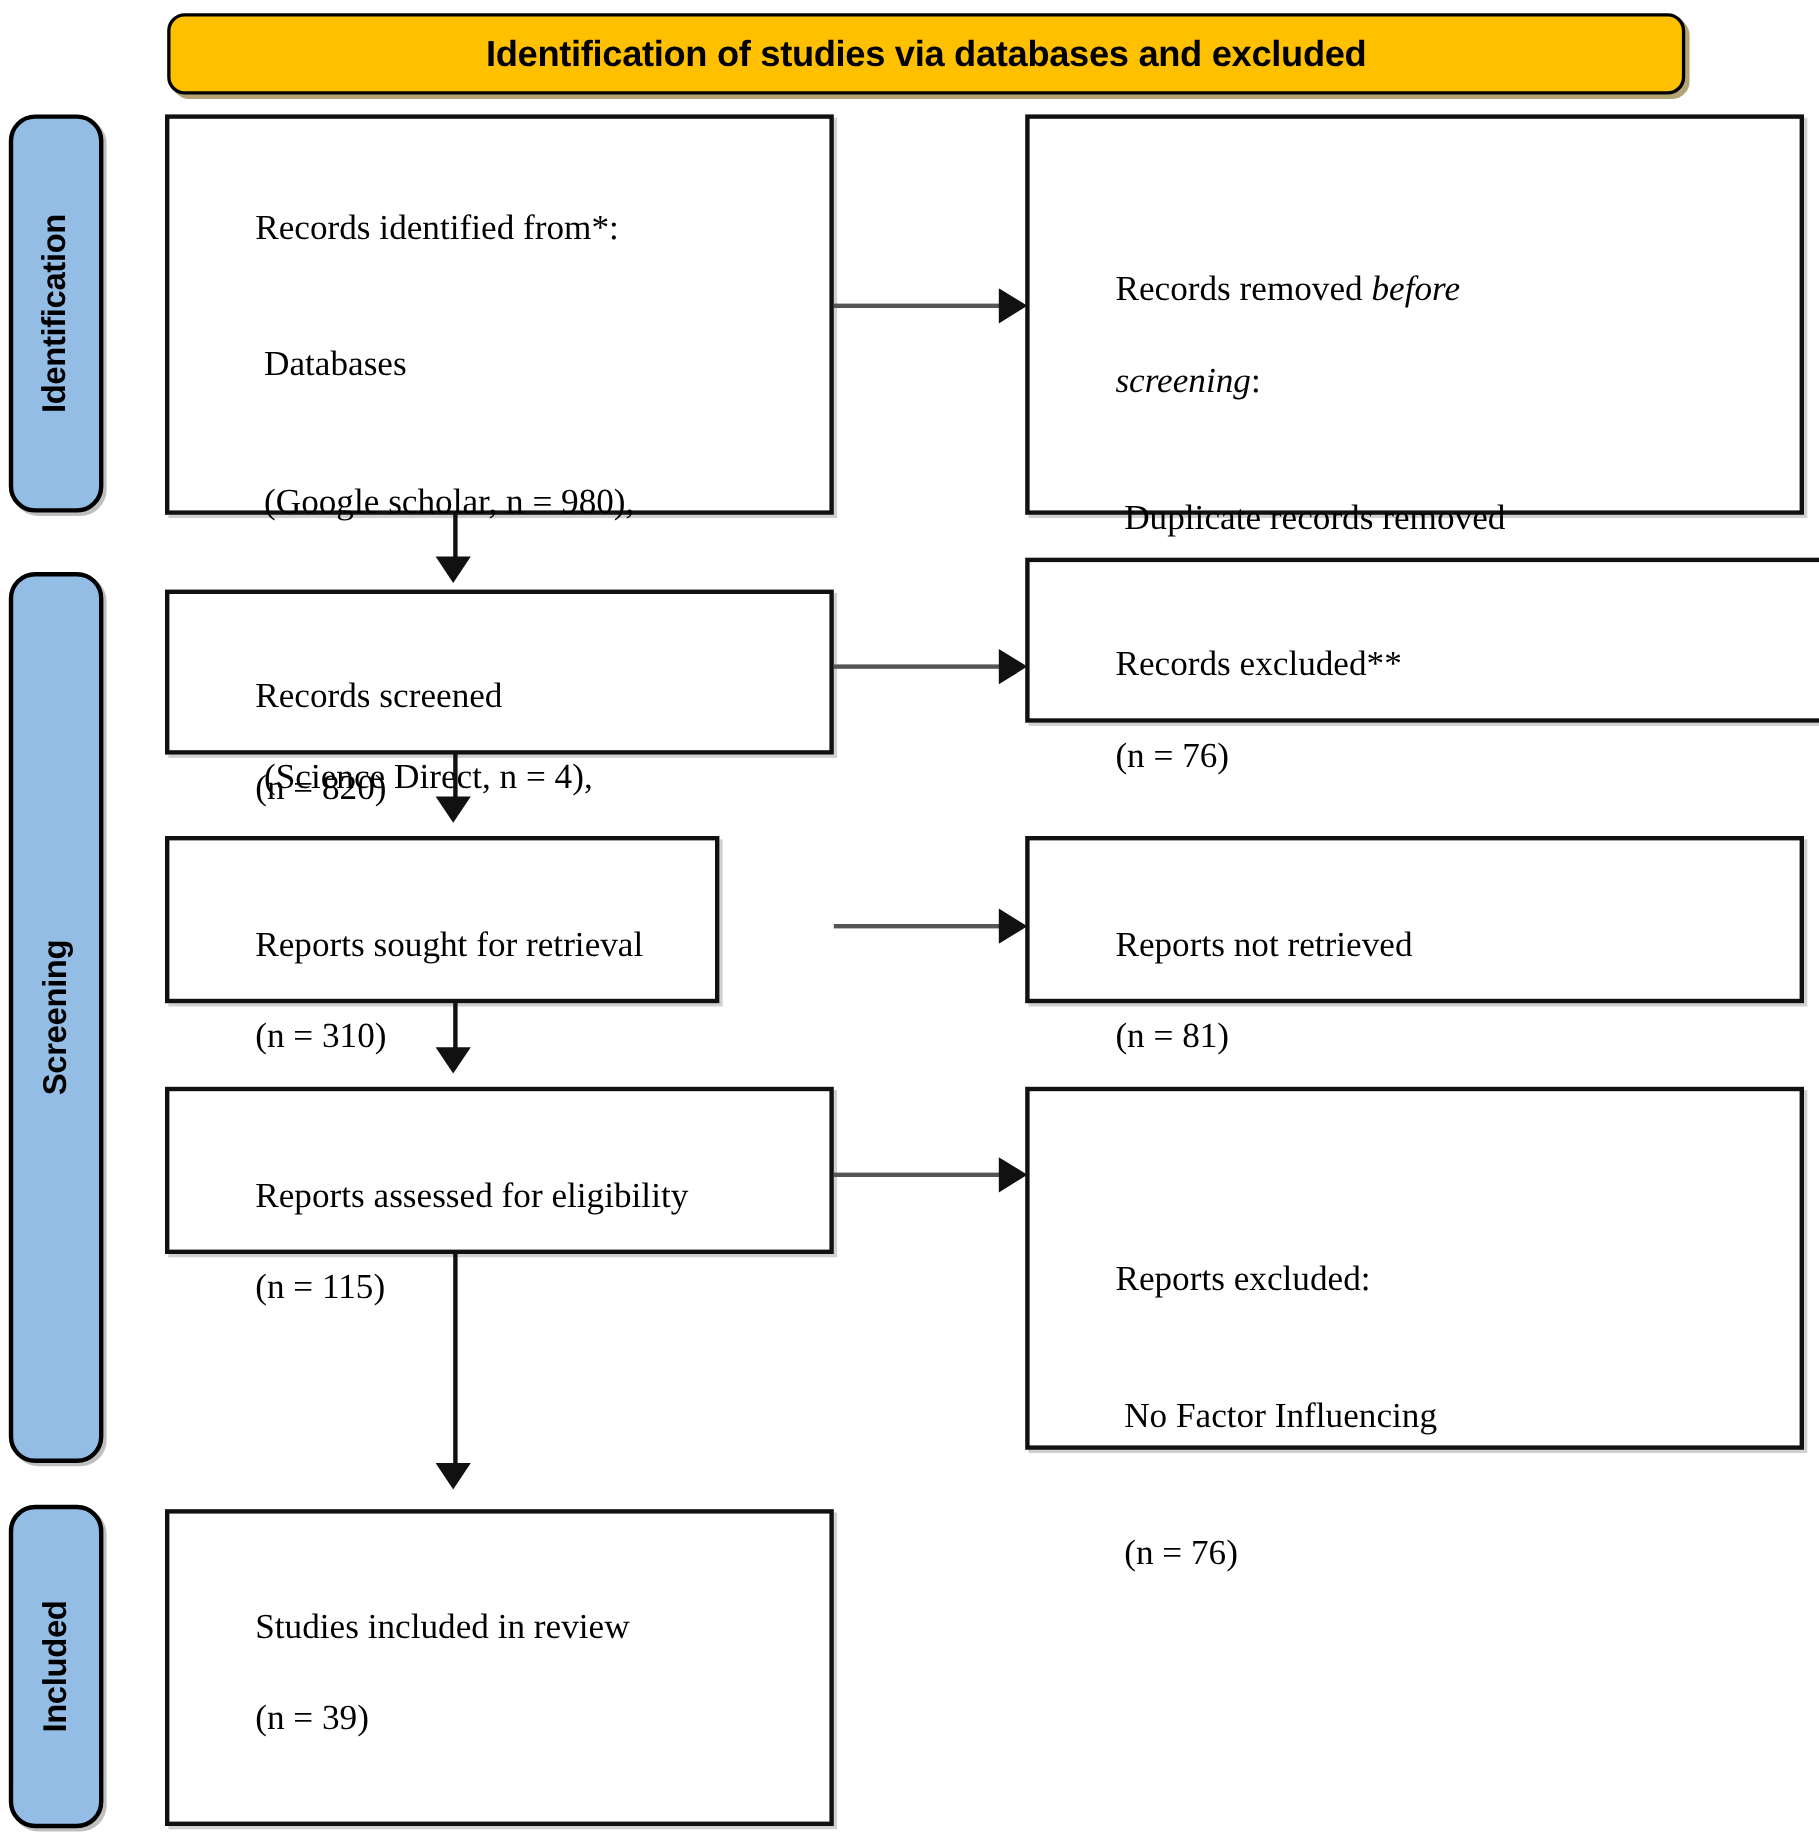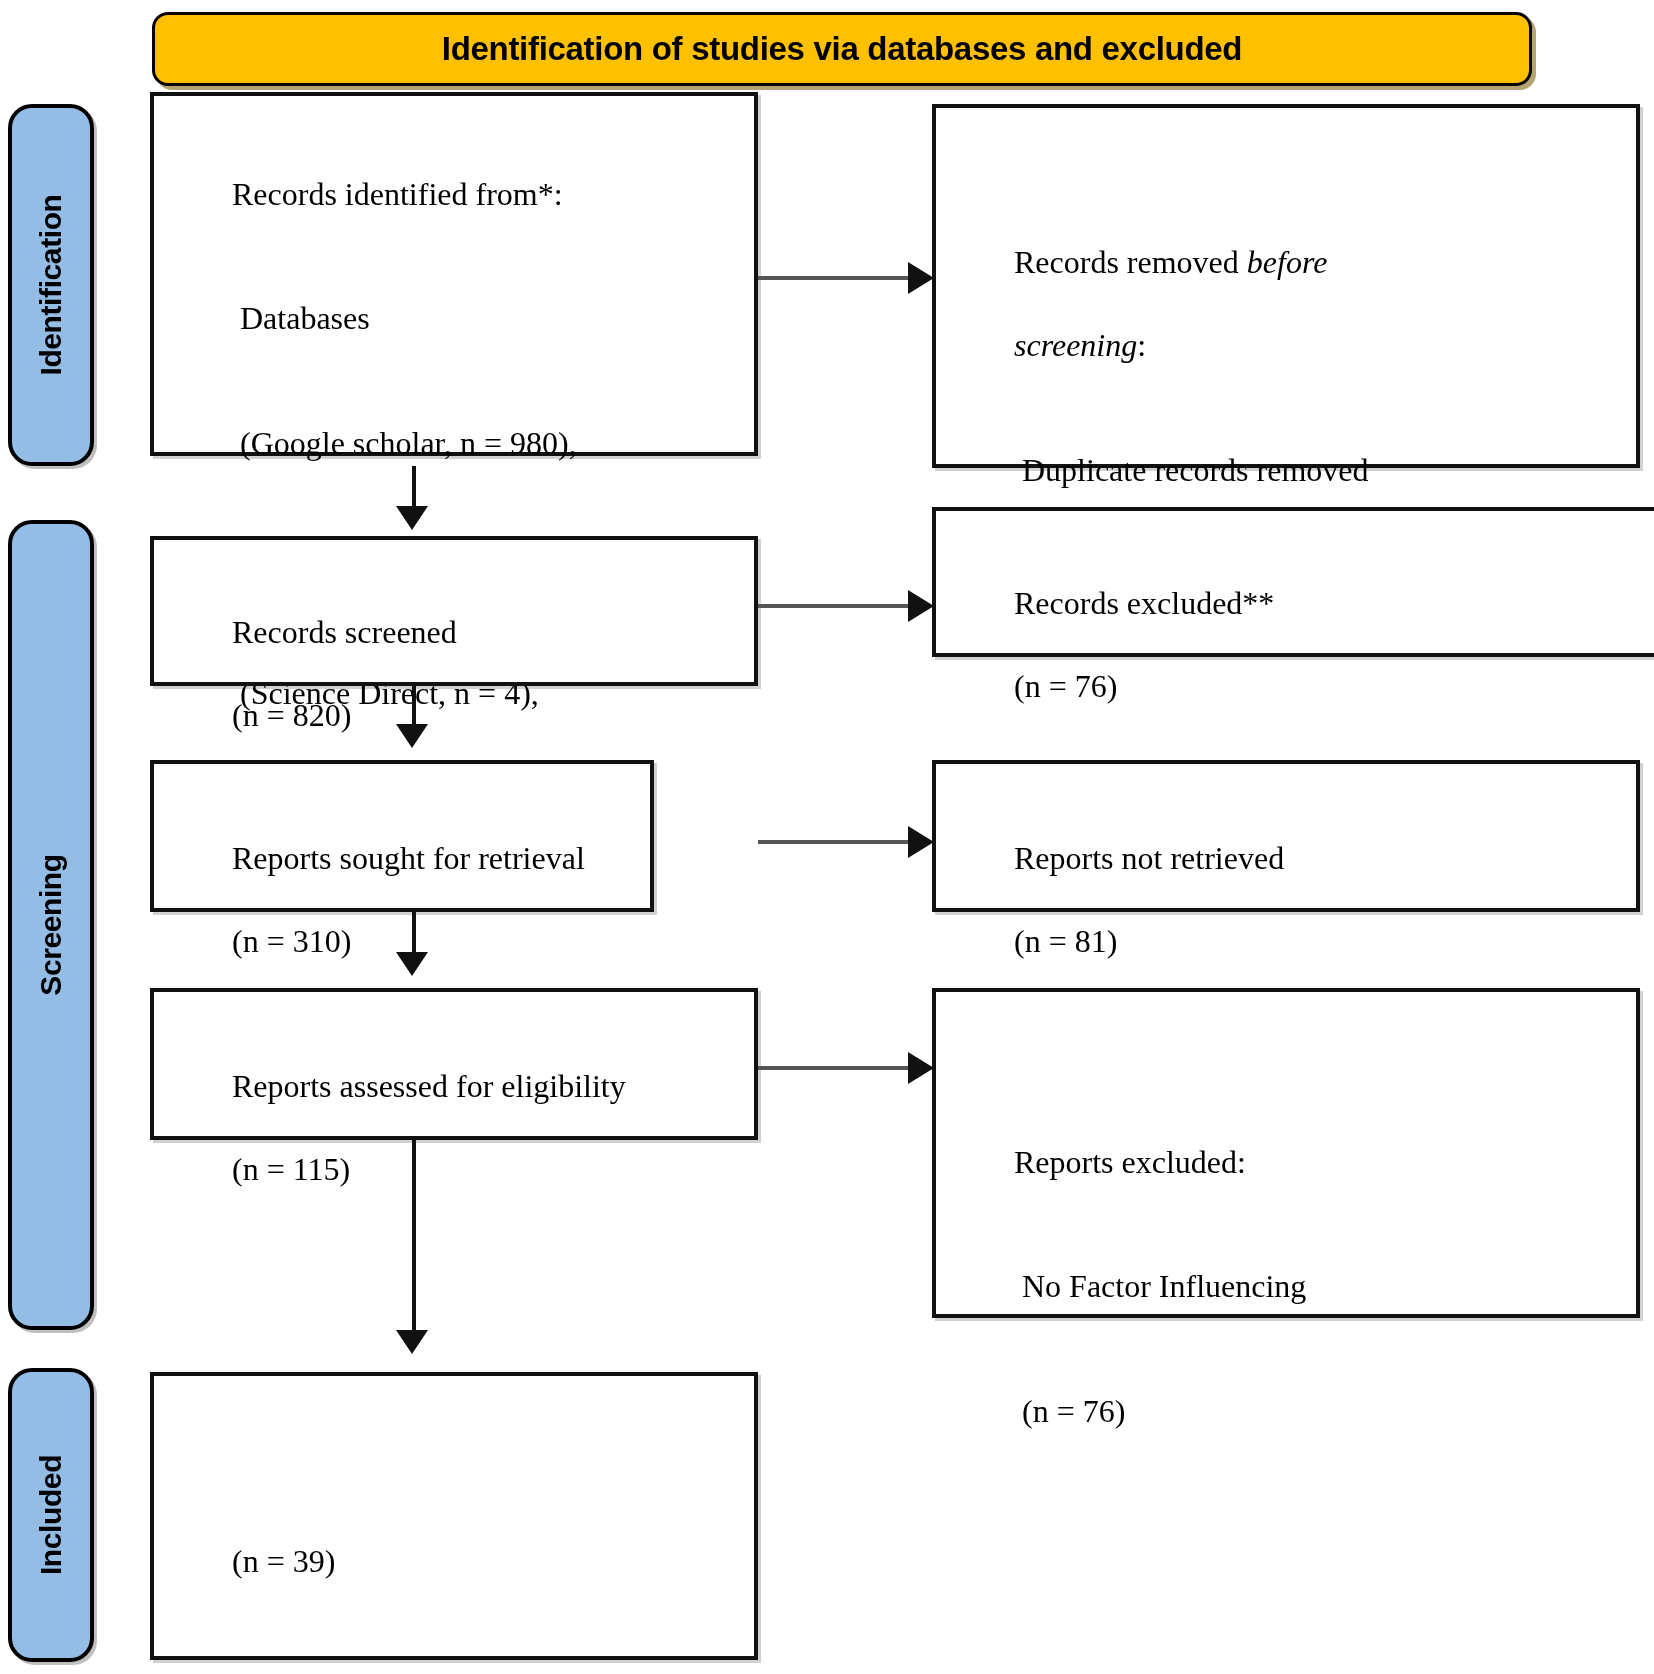--- a/index.html
+++ b/index.html
@@ -89,21 +89,21 @@
     right: 18px;
     font-size: 32px;
     line-height: 1.30;
     color: #000000;
     white-space: pre-wrap;
   }
   .indent-1 { padding-left: 56px; display: block; }
   .ital { font-style: italic; }
 
   
-  #box-identified        { left: 150px; top: 92px;  width: 608px; height: 364px; }
+  #box-identified        { left: 150px; top: 104px;  width: 608px; height: 364px; }
   #box-screened          { left: 150px; top: 536px;  width: 608px; height: 150px; }
   #box-sought            { left: 150px; top: 760px;  width: 504px; height: 152px; }
   #box-assessed          { left: 150px; top: 988px;  width: 608px; height: 152px; }
   #box-included          { left: 150px; top: 1372px; width: 608px; height: 288px; }
 
   
   #box-removed           { left: 932px; top: 104px;  width: 708px; height: 364px; }
   #box-excluded-records  { left: 932px; top: 507px;  width: 766px; height: 150px; }
   #box-not-retrieved     { left: 932px; top: 760px;  width: 708px; height: 152px; }
   #box-excluded-reports  { left: 932px; top: 988px;  width: 708px; height: 330px; }
@@ -244,21 +244,21 @@
   <div class="flow-box" id="box-excluded-reports">
     <div class="box-text" id="txt-excluded-reports">
       <span>Reports excluded:</span><br>
       <span class="indent-1">No Factor Influencing</span>
       <span class="indent-1">(n = 76)</span>
     </div>
   </div>
 
   <div class="flow-box" id="box-included">
     <div class="box-text" id="txt-included">
-      <br>
+      <span>Studies included in review</span><br>
       <span>(n = 39)</span>
     </div>
   </div>
 
   <div class="v-line" id="vline-1"></div>
   <div class="v-arrow-head" id="varrow-1"></div>
 
   <div class="v-line" id="vline-2"></div>
   <div class="v-arrow-head" id="varrow-2"></div>
 

